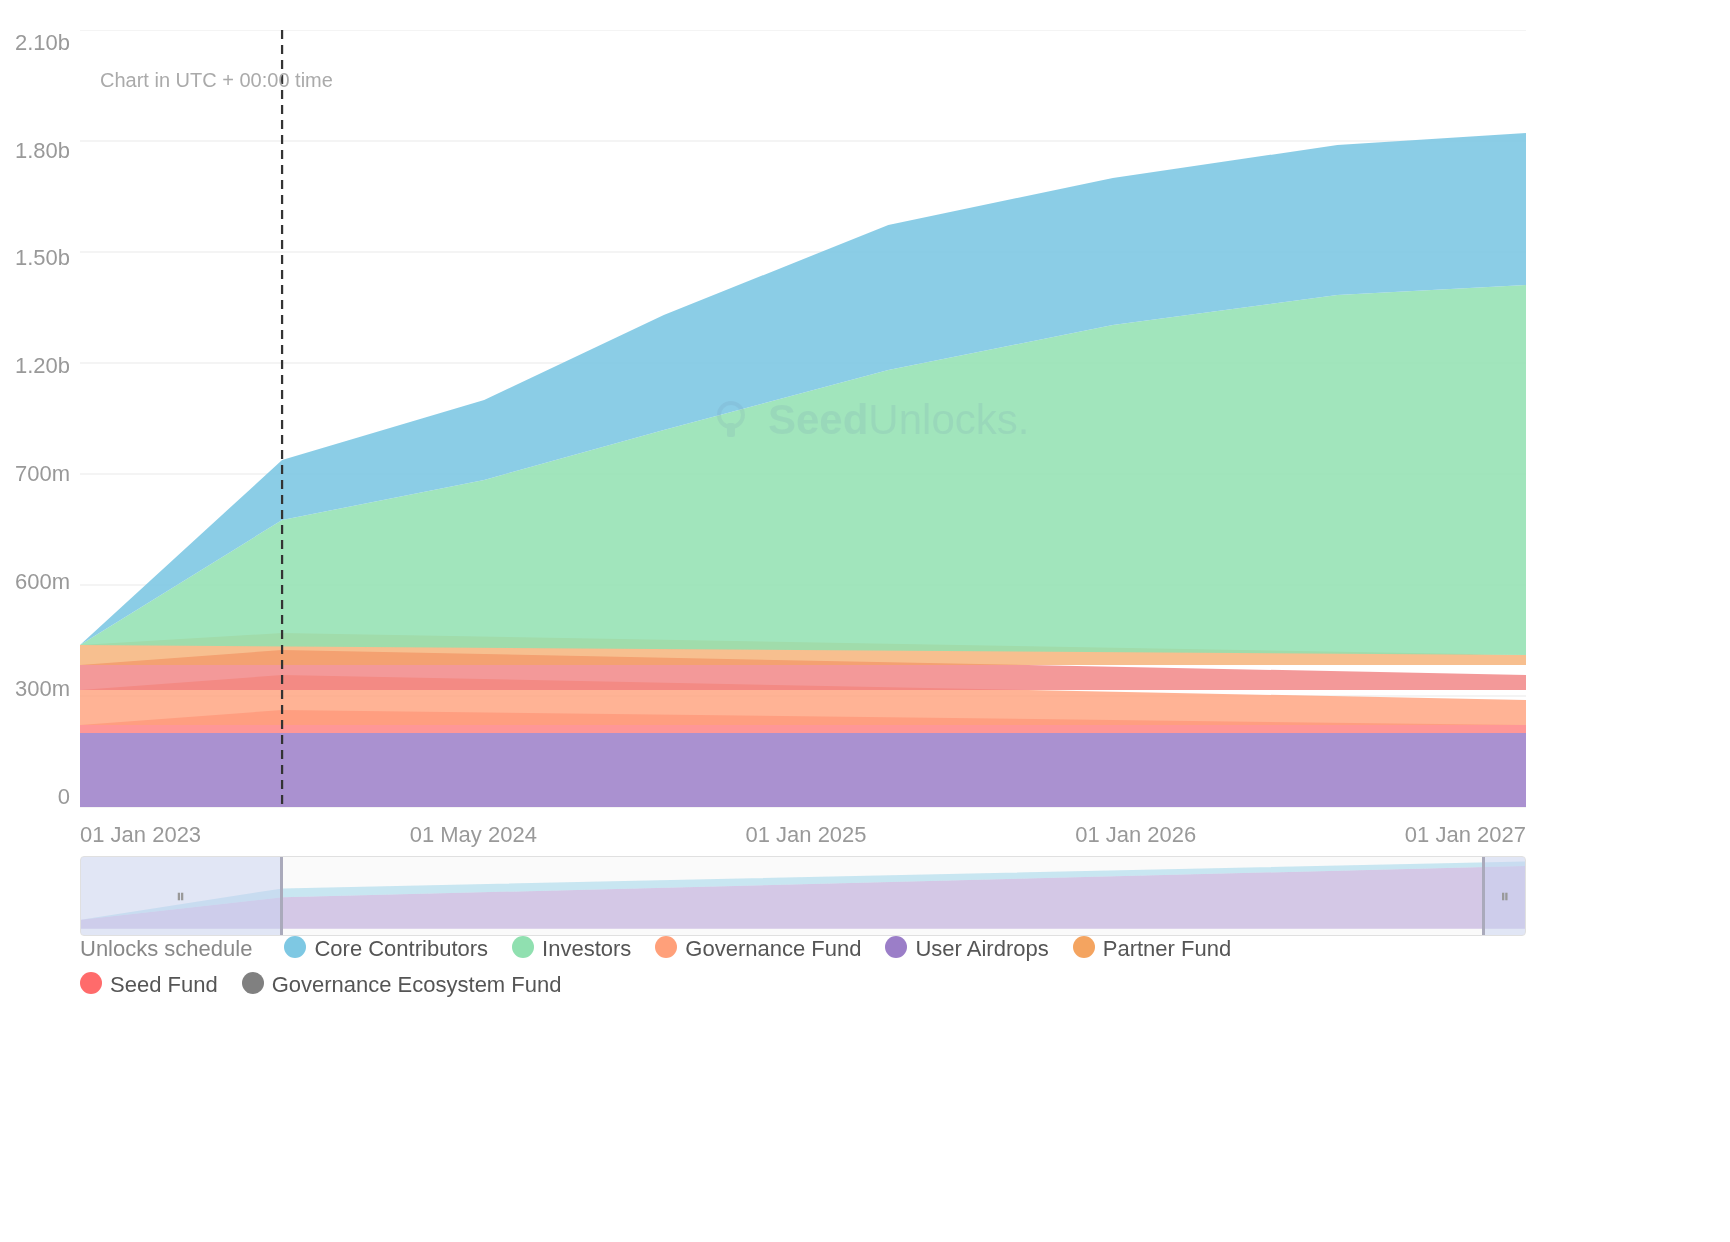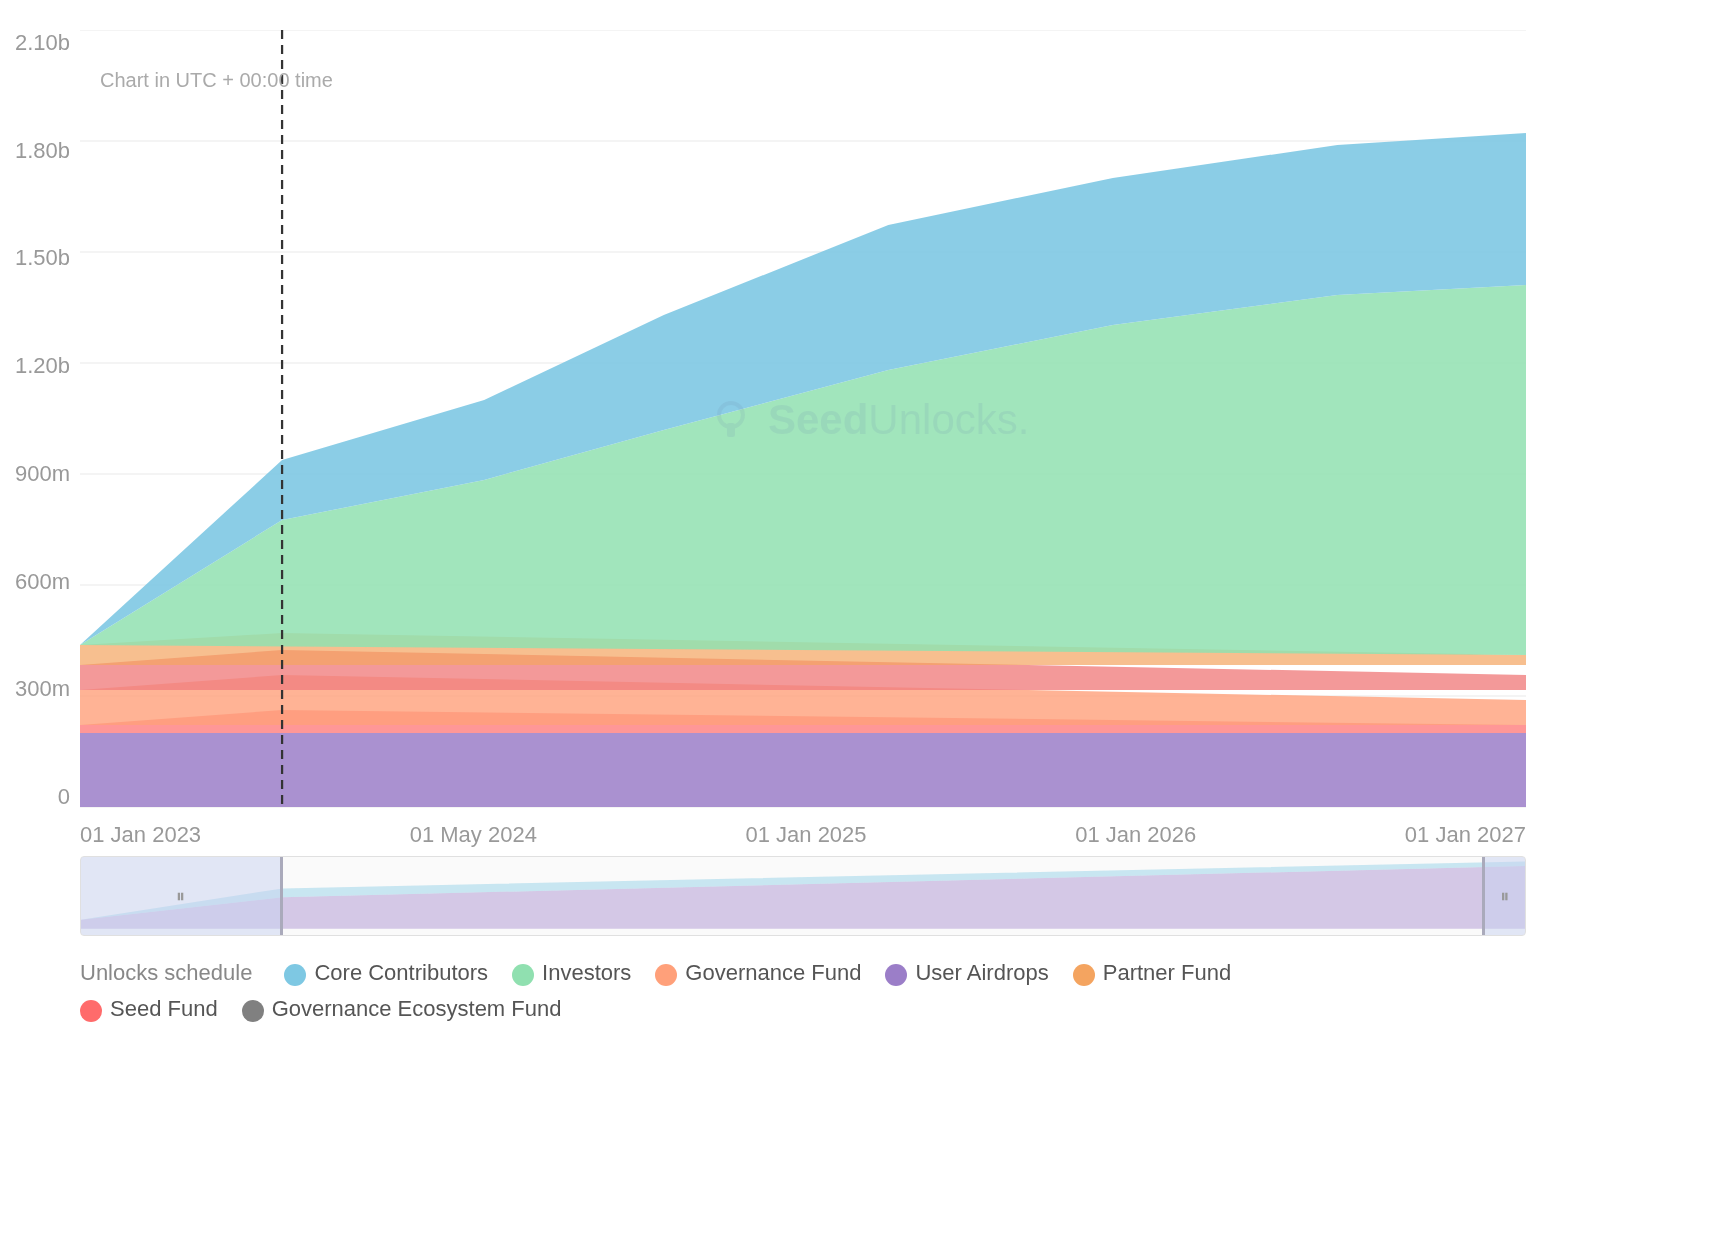--- a/index.html
+++ b/index.html
@@ -126,33 +126,32 @@
       left: 14%;
       right: 3%;
       top: 0;
       bottom: 0;
     }
     .handle-icon {
       font-size: 18px;
       color: #999;
     }
     .legend-area {
-      margin-top: 24px;
       padding: 0 0;
     }
     .legend-row {
       display: flex;
       align-items: center;
       flex-wrap: wrap;
       gap: 8px 24px;
       margin-bottom: 10px;
     }
     .legend-item {
       display: flex;
-      align-items: flex-end;
+      align-items: flex-start;
       gap: 8px;
       font-size: 22px;
       color: #444;
     }
     .legend-dot {
       width: 22px;
       height: 22px;
       border-radius: 50%;
       flex-shrink: 0;
     }
@@ -170,21 +169,21 @@
 <body>
 
 <div class="chart-container">
   <div class="chart-area">
 
     <div class="y-axis-labels">
       <span class="y-label">2.10b</span>
       <span class="y-label">1.80b</span>
       <span class="y-label">1.50b</span>
       <span class="y-label">1.20b</span>
-      <span class="y-label">900m</span>
+      <span class="y-label">700m</span>
       <span class="y-label">600m</span>
       <span class="y-label">300m</span>
       <span class="y-label">0</span>
     </div>
 
     <svg class="svg-chart" viewBox="0 0 1610 780" preserveAspectRatio="none">
 
       <line x1="0" y1="0" x2="1610" y2="0" stroke="#e8e8e8" stroke-width="1"></line>
       <line x1="0" y1="111" x2="1610" y2="111" stroke="#e8e8e8" stroke-width="1"></line>
       <line x1="0" y1="222" x2="1610" y2="222" stroke="#e8e8e8" stroke-width="1"></line>

